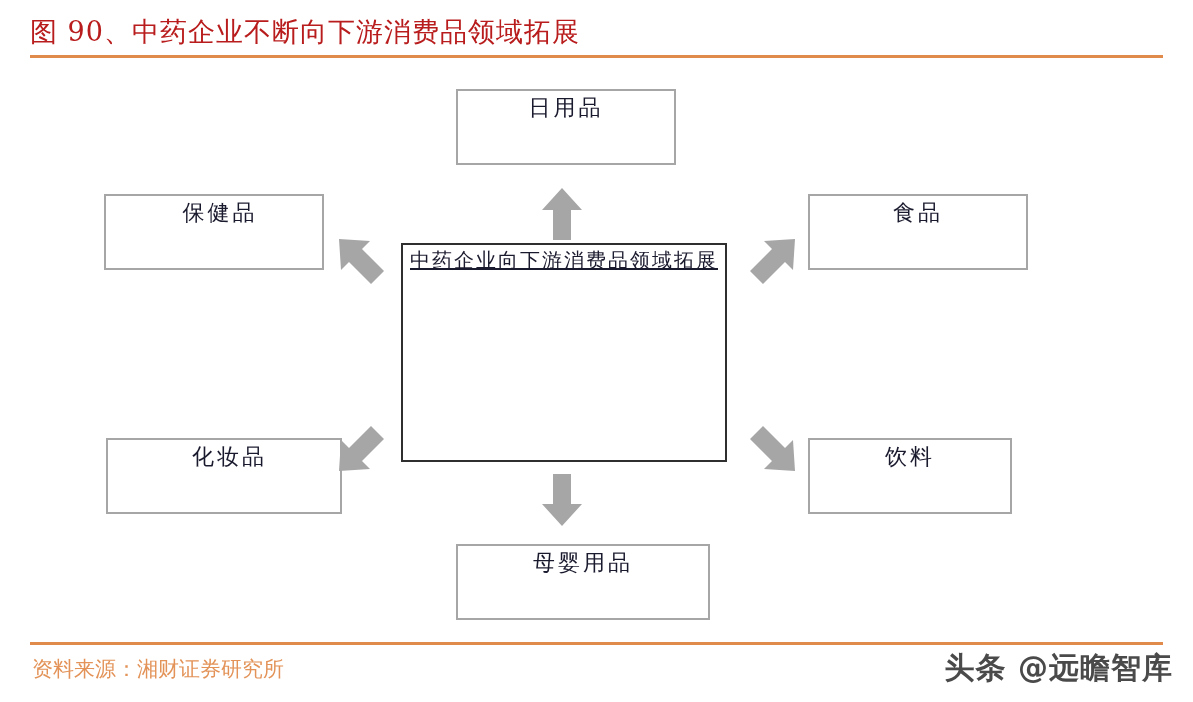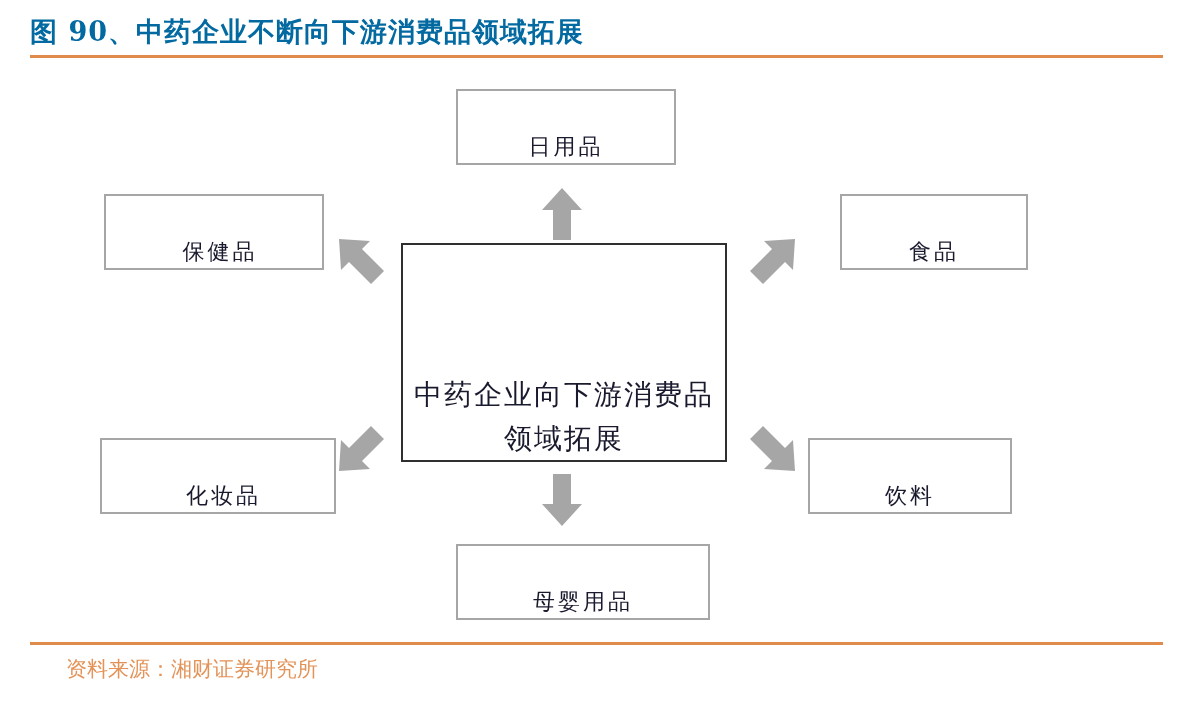--- a/index.html
+++ b/index.html
@@ -17,24 +17,24 @@
     background: #ffffff;
     overflow: hidden;
   }
 
   
   #figure-title {
     position: absolute;
     left: 30px;
     top: 14px;
     font-family: "DejaVu Serif", "Liberation Serif", serif;
-    font-weight: bold;
+    font-weight: normal;
     font-size: 27px;
     letter-spacing: 1px;
-    color: #0369a1;
+    color: #b91c1c;
     white-space: nowrap;
   }
   #title-rule {
     position: absolute;
     left: 30px;
     top: 55px;
     width: 1133px;
     height: 3px;
     background: #E08A4B;
   }
@@ -49,71 +49,71 @@
     background: #E08A4B;
   }
   #source-note {
     position: absolute;
     left: 32px;
     top: 655px;
     font-family: "DejaVu Serif", "Liberation Serif", serif;
     font-size: 21px;
     color: #E39358;
     white-space: nowrap;
-    margin-left: 34px;
   }
   #watermark {
     position: absolute;
     right: 20px;
     top: 648px;
     font-family: "DejaVu Sans", "Liberation Sans", sans-serif;
     font-size: 30px;
     font-weight: bold;
     color: #4a4a4a;
     letter-spacing: 1px;
     white-space: nowrap;
   }
 
   
   .node-box {
     position: absolute;
     box-sizing: border-box;
     background: #ffffff;
     border: 2px solid #a6a6a6;
     display: flex;
-    align-items: flex-end;
+    align-items: flex-start;
     justify-content: center;
     text-align: center;
   }
   .node-label {
     font-family: "DejaVu Serif", "Liberation Serif", serif;
     font-size: 22px;
     color: #1a1a2e;
     letter-spacing: 3px;
     line-height: 1.5;
   }
 
   #box-top      { left: 456px; top:  89px; width: 220px; height: 76px; }
   #box-left-up  { left: 104px; top: 194px; width: 220px; height: 76px; padding-left: 12px; }
-  #box-right-up { left: 808px; top: 194px; width: 188px; height: 76px; margin-left: 32px; }
-  #box-left-dn  { left: 100px; top: 438px; width: 236px; height: 76px; padding-left: 11px; }
+  #box-right-up { left: 808px; top: 194px; width: 220px; height: 76px; }
+  #box-left-dn  { left: 106px; top: 438px; width: 236px; height: 76px; padding-left: 11px; }
   #box-right-dn { left: 808px; top: 438px; width: 204px; height: 76px; }
   #box-bottom   { left: 456px; top: 544px; width: 254px; height: 76px; }
 
   #box-center {
     left: 401px;
     top: 243px;
     width: 326px;
     height: 219px;
     border: 2px solid #2f2f2f;
   }
   #box-center .node-label {
-    font-size: 28px;
+    font-size: 20px;
     letter-spacing: 2px;
     line-height: 1.55;
+    text-decoration: underline;
   }
 
   
   .arrow {
     position: absolute;
   }
   .arrow svg { display: block; }
 
   #arrow-up        { left: 540px; top: 186px; }
   #arrow-down      { left: 540px; top: 472px; }
@@ -189,14 +189,15 @@
   </div>
 
   <div id="arrow-down-right" class="arrow">
     <svg width="54" height="54" viewBox="0 0 54 54">
       <polygon points="51,51 20,49 28,41 6,19 19,6 41,28 49,20" fill="#a6a6a6"></polygon>
     </svg>
   </div>
 
   <div id="footer-rule"></div>
   <div id="source-note">资料来源：湘财证券研究所</div>
+  <div id="watermark">头条 @远瞻智库</div>
 
 </div>
 
 </body></html>

